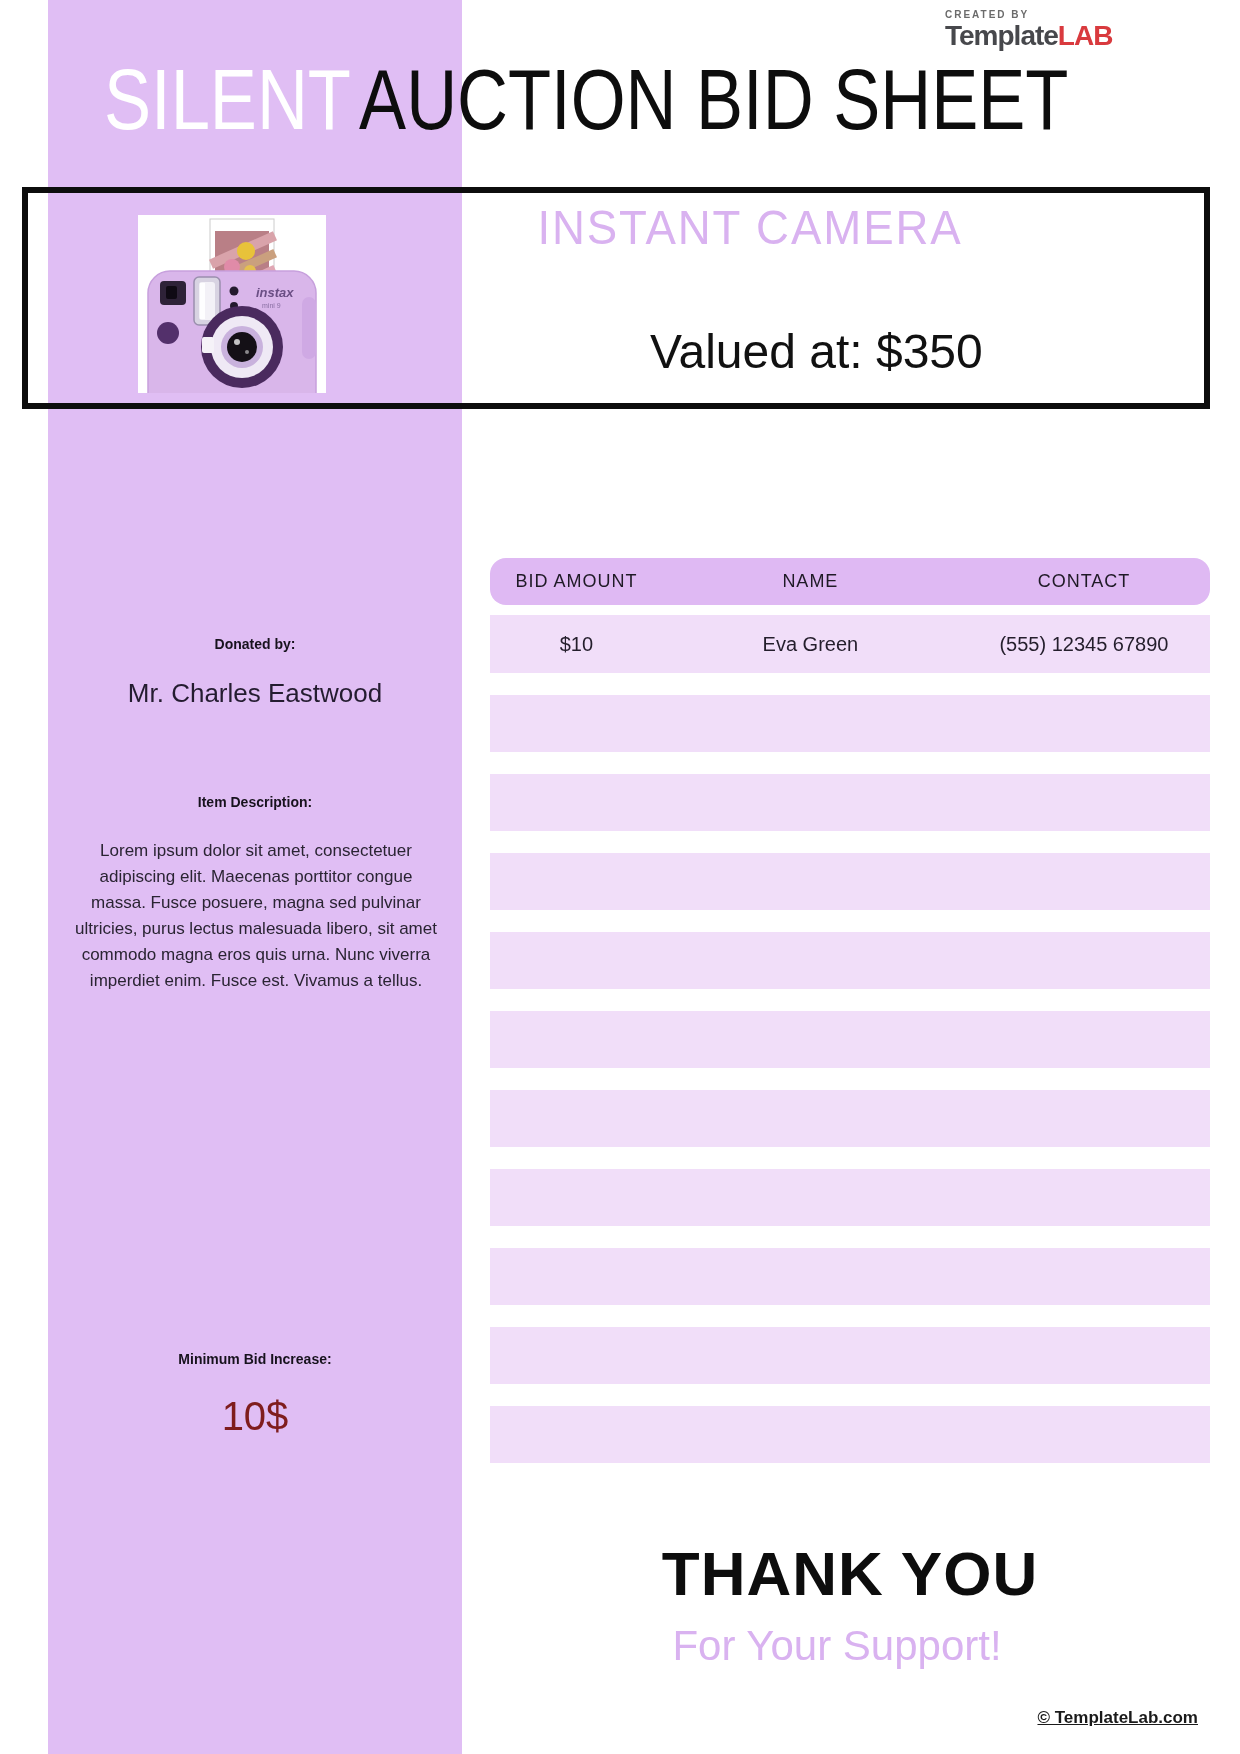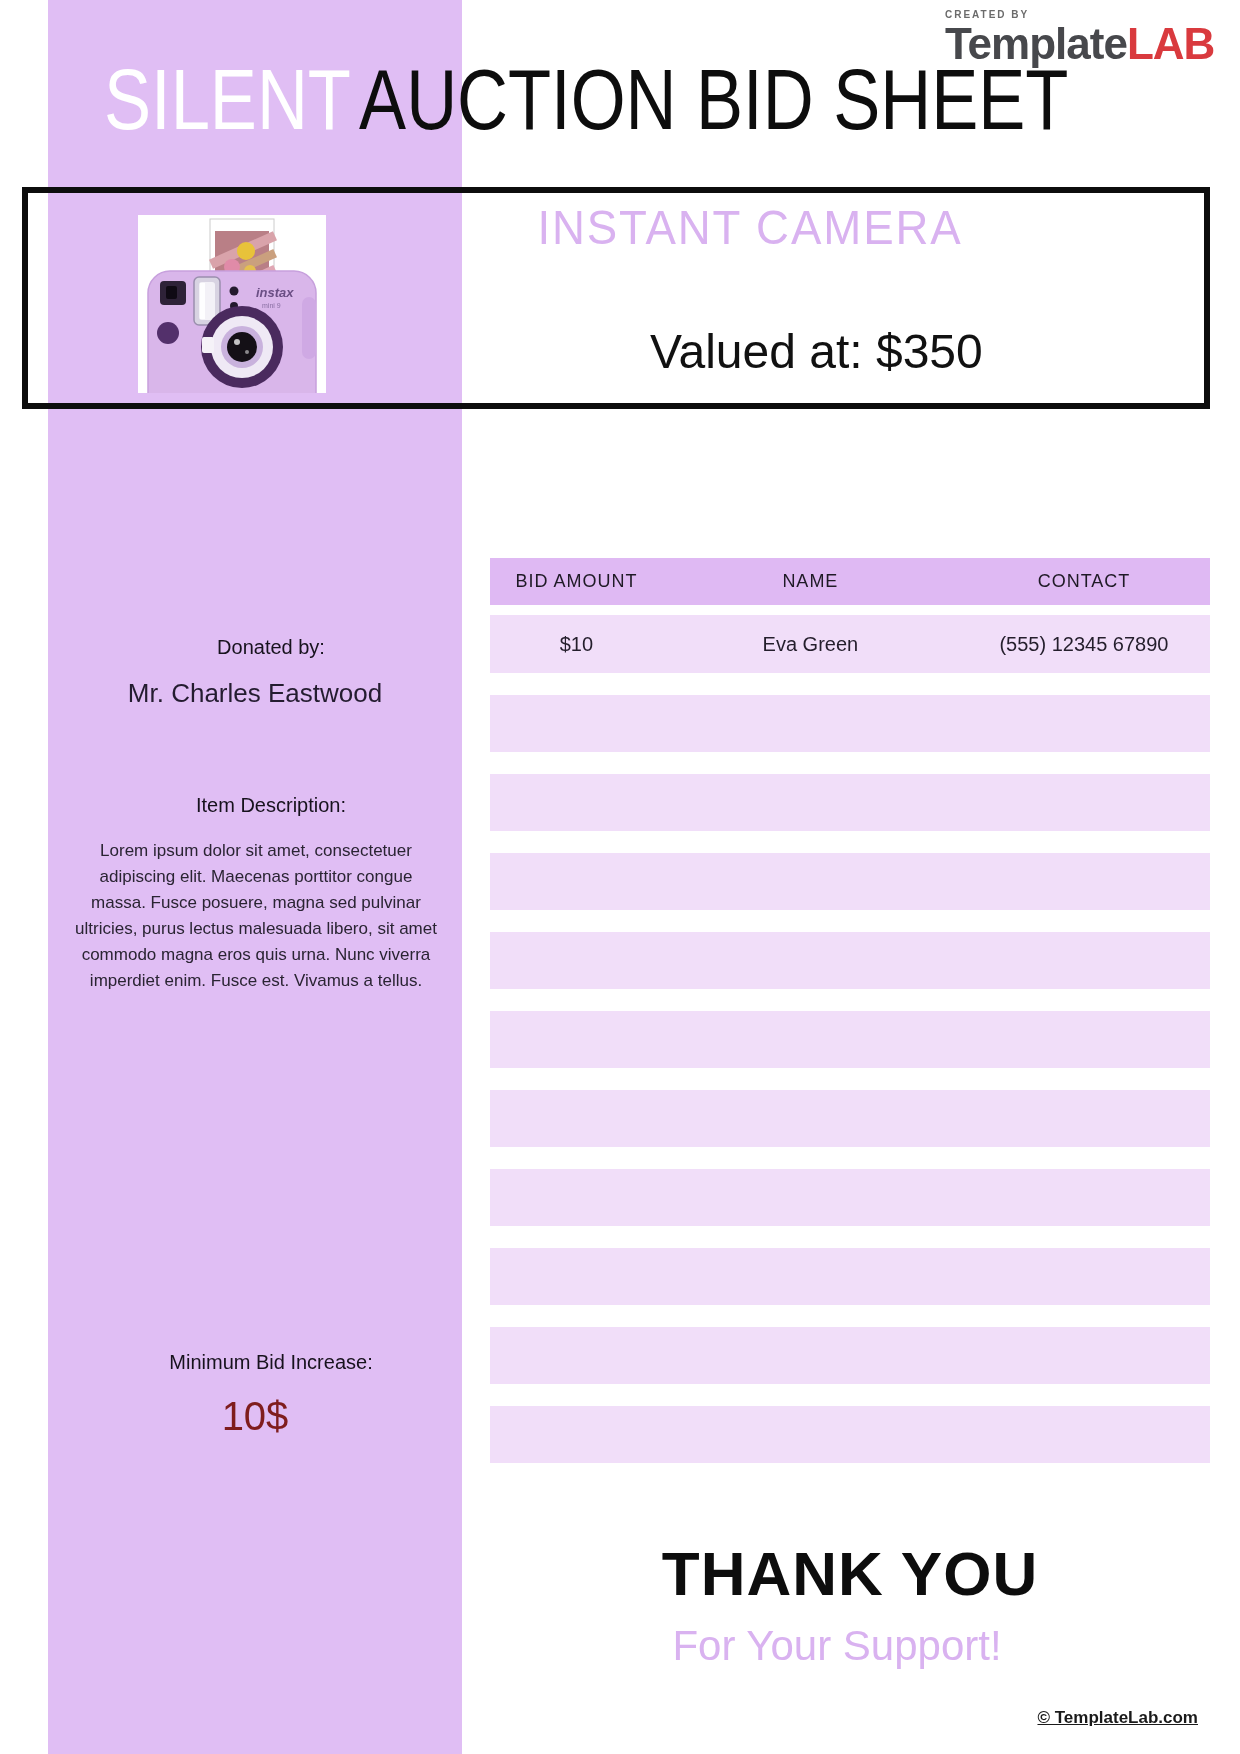--- a/index.html
+++ b/index.html
@@ -13,52 +13,52 @@
   }
   html,body{margin:0;padding:0;background:#ffffff;}
   .page{
     position:relative;width:1240px;height:1754px;background:#ffffff;
     font-family:"Liberation Sans",sans-serif;overflow:hidden;
   }
   .sidebar{position:absolute;left:48px;top:0;width:414px;height:1754px;background:var(--sidebar);z-index:0;}
   
   .logo{position:absolute;left:945px;top:10px;z-index:3;line-height:1;cursor:pointer;}
   .created-by{font-size:10px;font-weight:bold;letter-spacing:2px;color:#6b6b6b;margin-bottom:2px;}
-  .wordmark{font-size:44px;font-weight:bold;letter-spacing:-1px;}
+  .wordmark{font-size:28px;font-weight:bold;letter-spacing:-1px;}
   .wm-template{color:var(--logo-gray);}
   .wm-lab{color:var(--logo-red);}
   
   .title{
     position:absolute;left:104px;top:54px;margin:0;z-index:2;
     font-size:86px;font-weight:400;line-height:1.05;letter-spacing:0px;white-space:nowrap;
     transform:scaleX(0.82);transform-origin:left center;color:#0d0d0d;
   }
   .title-silent{color:#ffffff;padding-right:10px;}
   
   .item-box{position:absolute;left:22px;top:187px;width:1188px;height:222px;border:6px solid #0d0d0d;box-sizing:border-box;z-index:1;background:transparent;}
   .photo{position:absolute;left:138px;top:215px;width:188px;height:178px;background:#ffffff;z-index:2;}
   .item-name{
     position:absolute;left:480px;top:200px;width:540px;z-index:2;text-align:center;
     font-size:48px;letter-spacing:2px;color:var(--lavender-text);font-weight:400;
     transform:scaleX(0.95);transform-origin:center;
   }
   .item-value{position:absolute;left:650px;top:324px;width:480px;z-index:2;text-align:left;font-size:48px;color:var(--ink);}
   
   .side-block{position:absolute;left:48px;width:414px;text-align:center;z-index:2;color:#17121d;}
-  .lbl{font-weight:normal;font-size:20px;margin-left:16px;}
+  .lbl{font-weight:bold;font-size:14px;}
   .donated-label{top:636px;}
   .donated-name{top:678px;font-size:26px;color:#241c30;}
   .desc-label{top:794px;}
   .desc-text{position:absolute;left:70px;top:838px;width:372px;text-align:center;z-index:2;font-size:17px;line-height:26px;color:#2a2433;}
   .minbid-label{top:1351px;}
   .minbid-value{top:1394px;font-size:40px;color:#7f1d1d;}
   
   .bid-table{position:absolute;left:490px;top:558px;width:720px;z-index:2;}
   .trow{display:grid;grid-template-columns:24% 41% 35%;align-items:center;text-align:center;}
-  .trow.head{height:47px;background:var(--band);font-size:18px;letter-spacing:1px;color:#1f1a26;}
+  .trow.head{height:47px;background:var(--band);font-size:18px;letter-spacing:1px;color:#1f1a26;border-radius:16px;}
   .trow.data{height:58px;background:var(--row);margin-top:10px;font-size:20px;color:#241e2c;}
   .trow.empty{height:57px;background:var(--row);margin-top:22px;}
   
   .thank-you{position:absolute;left:490px;top:1538px;width:720px;text-align:center;z-index:2;font-size:62px;font-weight:bold;letter-spacing:1px;color:#0d0d0d;}
   .support{position:absolute;left:477px;top:1622px;width:720px;text-align:center;z-index:2;font-size:42px;color:var(--lavender-text);}
   .credit{position:absolute;right:42px;top:1708px;z-index:2;font-size:17px;font-weight:bold;color:#1a1a1a;text-decoration:underline;cursor:pointer;}
 </style>
 </head>
 <body>
 

